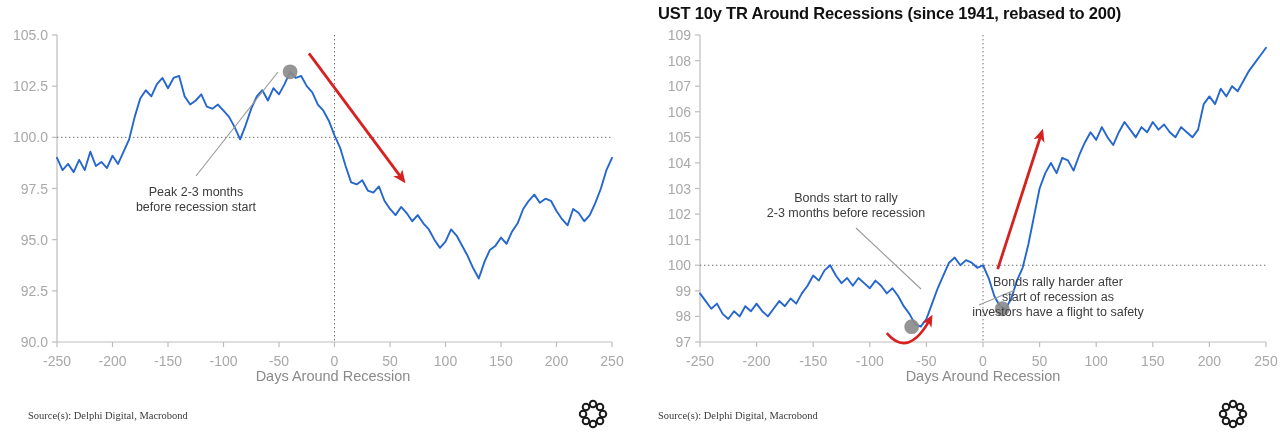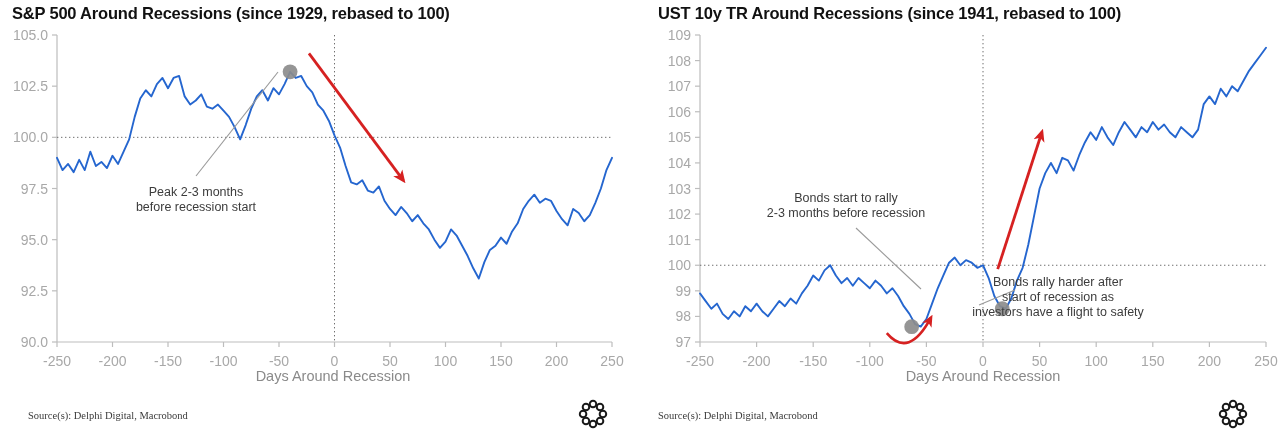--- a/index.html
+++ b/index.html
@@ -18,21 +18,20 @@
   .tick-text{font-size:14px;fill:#a8a8a8;font-family:"Liberation Sans",sans-serif;}
   .ann-text{font-size:12.5px;fill:#3c3c3c;font-family:"Liberation Sans",sans-serif;}
   .series-line{fill:none;stroke-width:1.9;stroke-linejoin:round;stroke-linecap:round;}
 </style>
 </head>
 <body>
 
 <div class="board">
 
   <div class="panel p-left">
-    <div class="panel-title">S&amp;P 500 Around Recessions (since 1929, rebased to 100)</div>
     <svg class="chart-svg" id="svg-0" viewBox="0 0 640 435">
         <line x1="57" y1="35" x2="57" y2="342" stroke="#bdbdbd" stroke-width="1.2"></line>
         <line x1="57" y1="342" x2="612" y2="342" stroke="#bdbdbd" stroke-width="1.2"></line>
         <line x1="52" y1="342" x2="57" y2="342" stroke="#bdbdbd" stroke-width="1.2"></line>
         <text x="48" y="347" text-anchor="end" fill="#a8a8a8" class="tick-text">90.0</text>
         <line x1="52" y1="290.8333333333333" x2="57" y2="290.8333333333333" stroke="#bdbdbd" stroke-width="1.2"></line>
         <text x="48" y="295.8333333333333" text-anchor="end" fill="#a8a8a8" class="tick-text">92.5</text>
         <line x1="52" y1="239.66666666666669" x2="57" y2="239.66666666666669" stroke="#bdbdbd" stroke-width="1.2"></line>
         <text x="48" y="244.66666666666669" text-anchor="end" fill="#a8a8a8" class="tick-text">95.0</text>
         <line x1="52" y1="188.5" x2="57" y2="188.5" stroke="#bdbdbd" stroke-width="1.2"></line>
@@ -88,21 +87,21 @@
           <circle cx="23.5" cy="23.5" r="3.5"></circle>
         <circle cx="16" cy="26.6" r="3.5"></circle>
           <circle cx="8.5" cy="23.5" r="3.5"></circle>
         <circle cx="5.4" cy="16" r="3.5"></circle>
           <circle cx="8.5" cy="8.5" r="3.5"></circle>
       </g>
     </svg>
   </div>
 
   <div class="panel p-right">
-    <div class="panel-title" style="left:18px;">UST 10y TR Around Recessions (since 1941, rebased to 100)</div>
+    <div class="panel-title" style="left:18px;">UST 10y TR Around Recessions (since 1941, rebased to 200)</div>
     <svg class="chart-svg" id="svg-1" viewBox="0 0 640 435">
         <line x1="60" y1="35" x2="60" y2="342" stroke="#bdbdbd" stroke-width="1.2"></line>
         <line x1="60" y1="342" x2="626" y2="342" stroke="#bdbdbd" stroke-width="1.2"></line>
         <line x1="55" y1="342" x2="60" y2="342" stroke="#bdbdbd" stroke-width="1.2"></line>
         <text x="51" y="347" text-anchor="end" fill="#a8a8a8" class="tick-text">97</text>
         <line x1="55" y1="316.4166666666667" x2="60" y2="316.4166666666667" stroke="#bdbdbd" stroke-width="1.2"></line>
         <text x="51" y="321.4166666666667" text-anchor="end" fill="#a8a8a8" class="tick-text">98</text>
         <line x1="55" y1="290.8333333333333" x2="60" y2="290.8333333333333" stroke="#bdbdbd" stroke-width="1.2"></line>
         <text x="51" y="295.8333333333333" text-anchor="end" fill="#a8a8a8" class="tick-text">99</text>
         <line x1="55" y1="265.25" x2="60" y2="265.25" stroke="#bdbdbd" stroke-width="1.2"></line>

